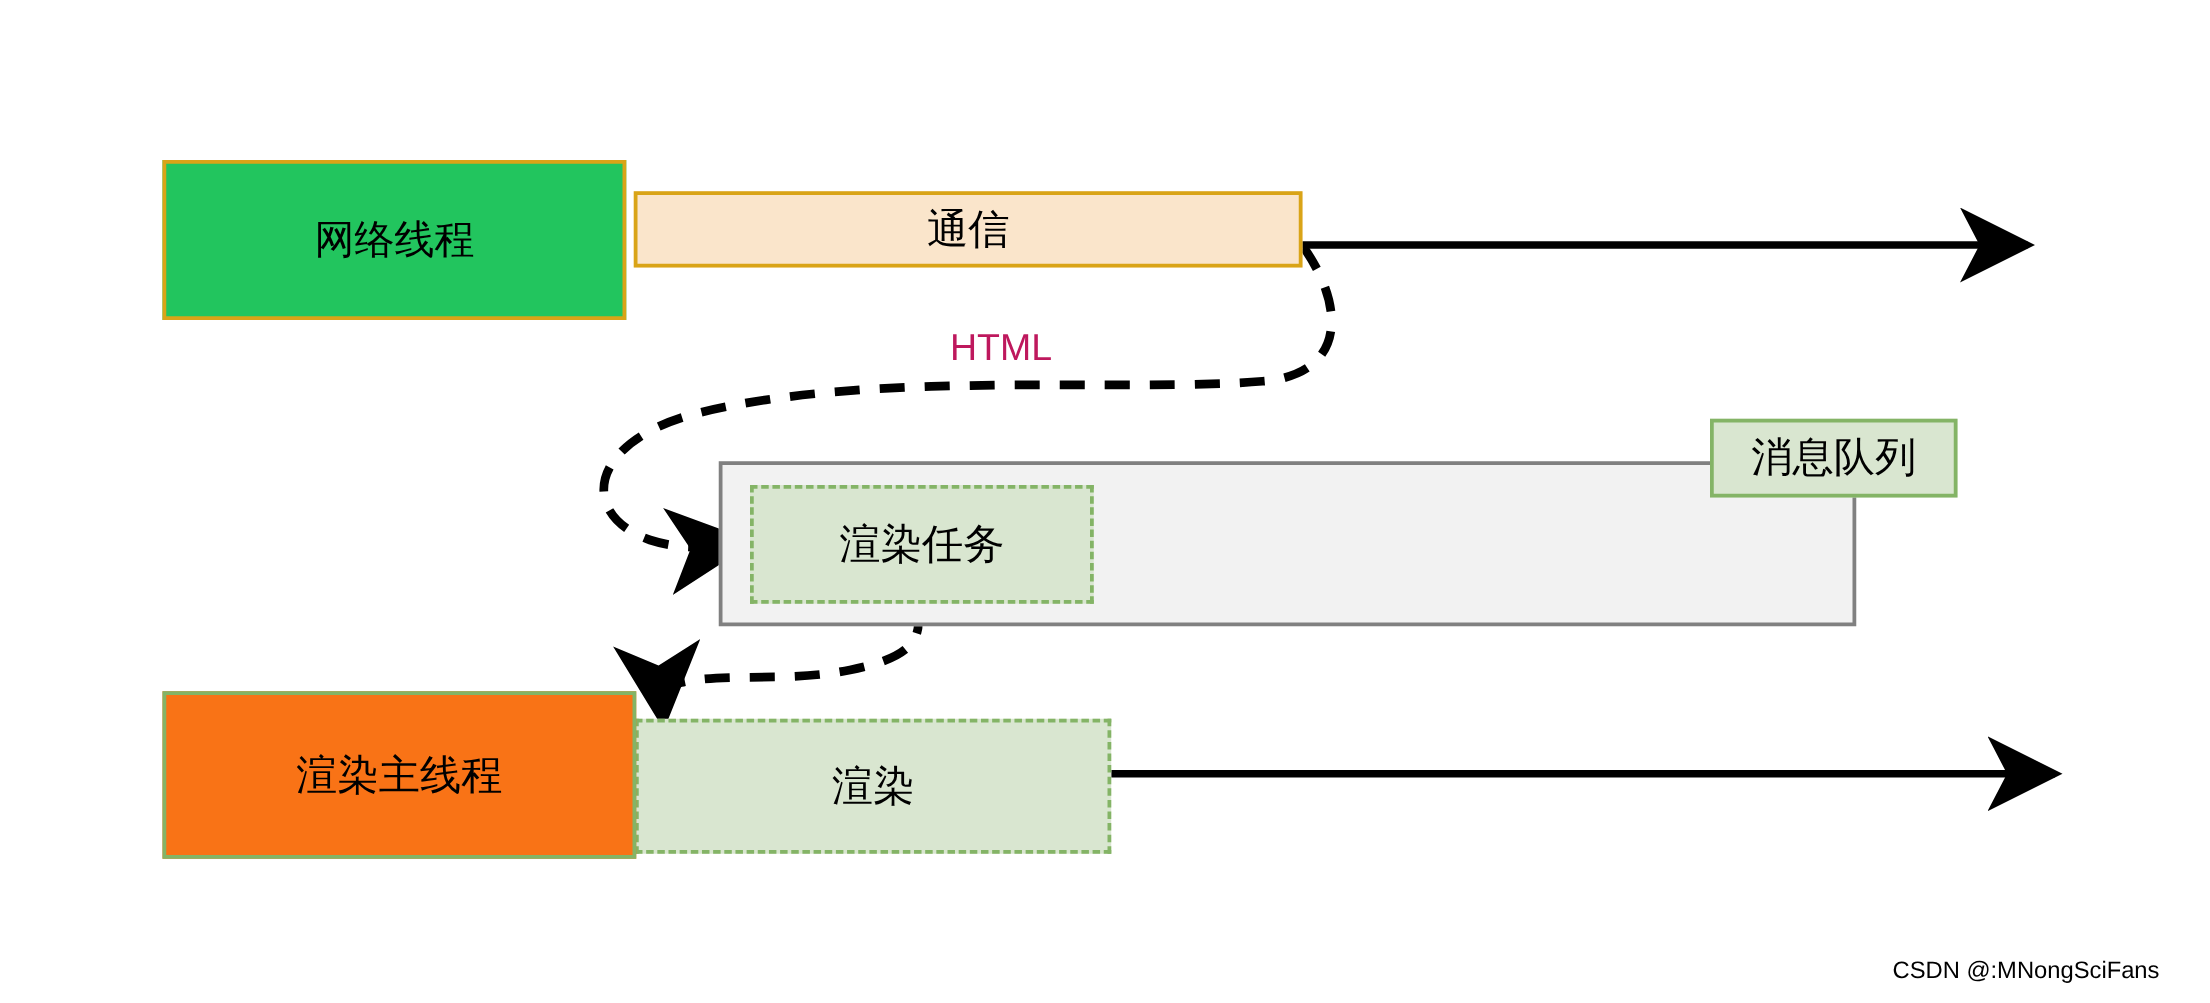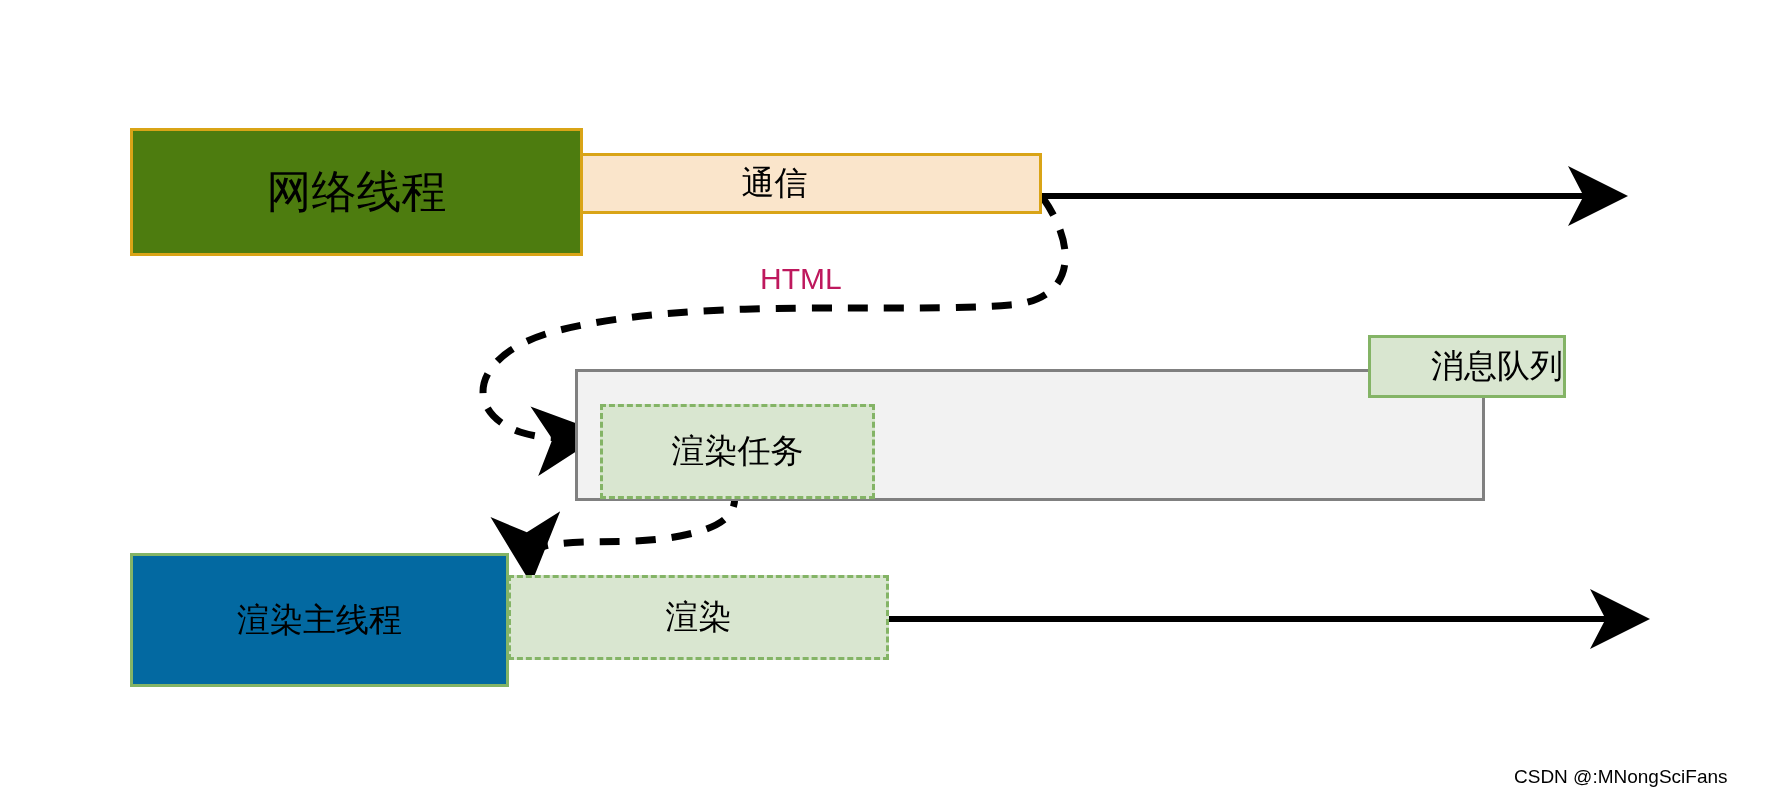--- a/index.html
+++ b/index.html
@@ -32,25 +32,25 @@
     align-items: center;
     justify-content: center;
     color: #000000;
     white-space: nowrap;
   }
 
   
   .net-thread {
     left: 130px;
     top: 128px;
-    width: 453px;
+    width: 371px;
     height: 128px;
-    background: #4d7c0f;
+    background: #22c55e;
     border: 3px solid #D9A417;
-    font-size: 45px;
+    font-size: 32px;
     z-index: 3;
   }
   .net-comm {
     left: 507px;
     top: 153px;
     width: 535px;
     height: 61px;
     background: #FAE5CB;
     border: 3px solid #D9A417;
     font-size: 33px;
@@ -69,50 +69,48 @@
   }
   .msg-queue-label {
     left: 1368px;
     top: 335px;
     width: 198px;
     height: 63px;
     background: #D9E6D0;
     border: 3px solid #84B466;
     font-size: 33px;
     z-index: 5;
-    justify-content: flex-end;
   }
   .render-task {
     left: 600px;
     top: 388px;
     width: 275px;
     height: 95px;
     background: #D9E6D0;
     border: 3px dashed #84B466;
     font-size: 33px;
     z-index: 3;
-    margin-top: 16px;
   }
 
   
   .render-main {
     left: 130px;
     top: 553px;
     width: 379px;
     height: 134px;
-    background: #0369a1;
+    background: #f97316;
     border: 3px solid #84B466;
     font-size: 33px;
     z-index: 3;
   }
   .render-slot {
     left: 508px;
     top: 575px;
     width: 381px;
-    height: 85px;
+    height: 108px;
     background: #D9E6D0;
     border: 3px dashed #84B466;
     font-size: 33px;
     z-index: 2;
   }
 
   
   .edge-label {
     position: absolute;
     font-size: 30px;

